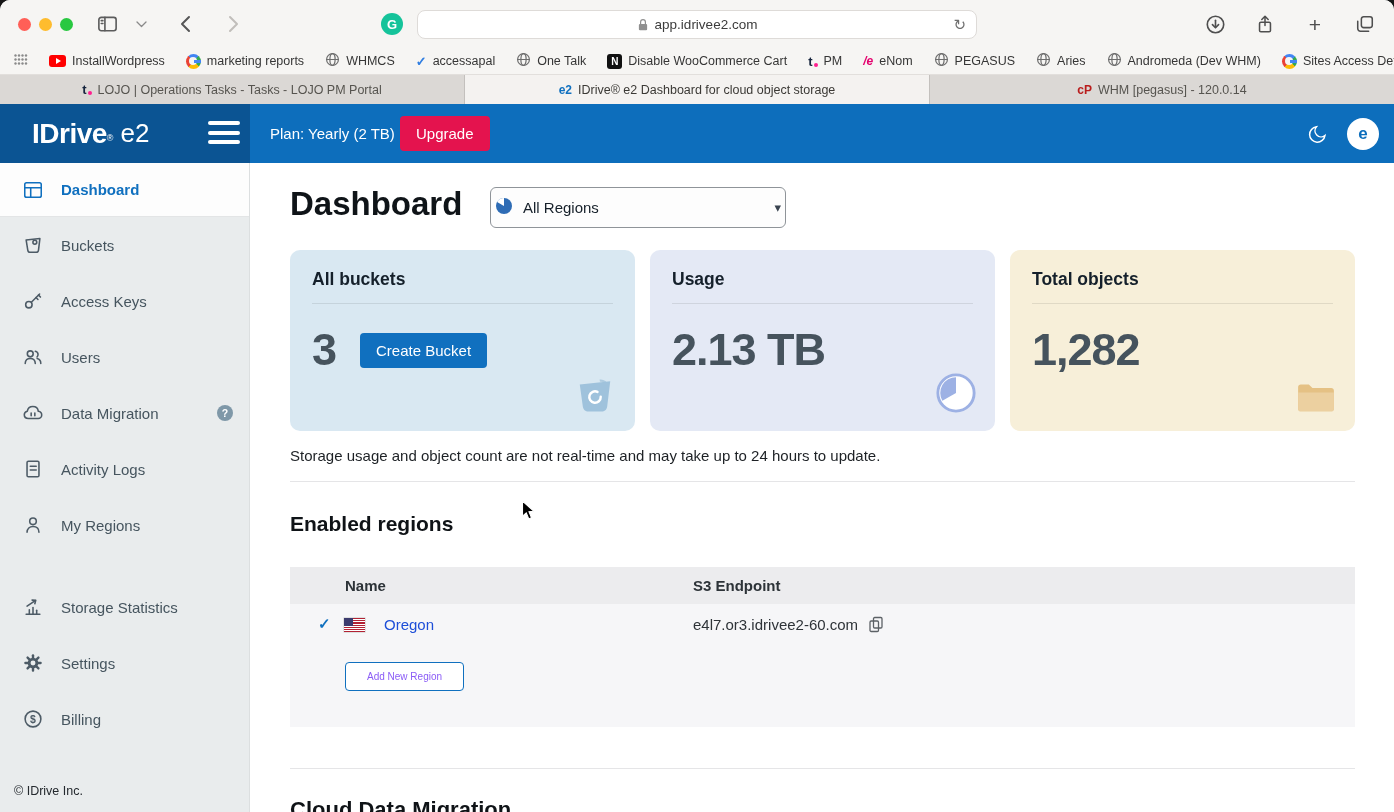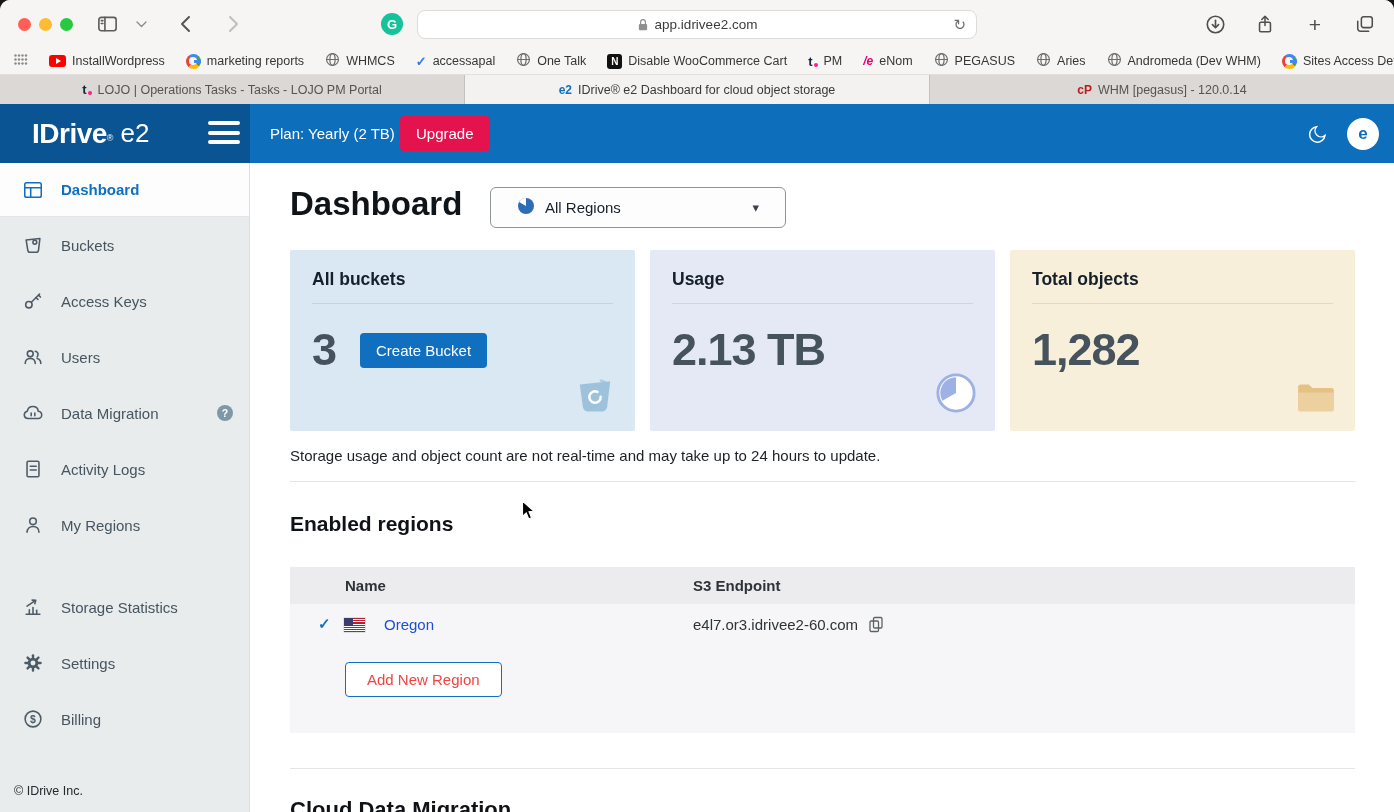--- a/index.html
+++ b/index.html
@@ -86,25 +86,25 @@
             background:#7f98a8; color:#fff; font-size:10.5px; font-weight:700; display:flex;
             align-items:center; justify-content:center; }
   .sidespacer { height:26px; }
   .sidefooter { position:absolute; left:14px; bottom:14px; font-size:12.5px; color:#24292e; }
 
   
   .content { position:absolute; left:250px; top:163px; right:0; bottom:0; background:#fff; overflow:hidden; }
   .pagetitle { position:absolute; left:40px; top:22px; font-size:33px; font-weight:700; color:#0f1418; }
   .regionselect { position:absolute; left:240px; top:24px; width:296px; height:41px; background:#fdfdfd;
                   border:1px solid #8f9499; border-radius:6px; display:flex; align-items:center;
-                  padding:0 26px; gap:10px; font-size:15px; color:#16202a; cursor:pointer; }
+                  padding:0 4px; gap:10px; font-size:15px; color:#16202a; cursor:pointer; }
   .regioncaret { margin-left:auto; color:#3a4450; font-size:13px; }
 
   .cards { position:absolute; left:40px; right:39px; top:87px; height:181px; display:flex; gap:15px; }
-  .card { flex:1; border-radius:2px; padding:19px 22px; position:relative; }
+  .card { flex:1; border-radius:10px; padding:19px 22px; position:relative; }
   .card.buckets { background:#d9e8f2; }
   .card.usage { background:#e4e9f5; }
   .card.objects { background:#f7efd9; }
   .cardtitle { font-size:17.5px; font-weight:700; color:#15202b; }
   .carddiv { margin-top:13px; border-top:1px solid rgba(0,0,0,0.09); }
   .cardrow { margin-top:20px; display:flex; align-items:center; gap:24px; }
   .cardvalue { font-size:45px; font-weight:700; color:#46535d; letter-spacing:-1px; }
   .createbtn { background:#1070bf; color:#fff; font-size:15px; font-weight:500; border:none;
                border-radius:4px; padding:9px 16px; }
   .cardicon { position:absolute; right:18px; bottom:13px; }
@@ -122,21 +122,21 @@
   .tcheck { position:absolute; left:28px; top:11px; color:#1070bf; font-weight:700; font-size:15px; }
   .flag { position:absolute; left:54px; top:14px; width:21px; height:14px;
           background:repeating-linear-gradient(180deg,#b22234 0 1.1px,#fff 1.1px 2.2px);
           box-shadow:0 0 0 0.5px #c9c9c9; }
   .flag::after { content:''; position:absolute; left:0; top:0; width:9px; height:7.5px; background:#3c3b6e; }
   .tname { position:absolute; left:94px; top:12px; font-size:15px; color:#1d4ed8; }
   .tendpoint { position:absolute; left:403px; top:12px; display:flex; align-items:center; gap:10px;
                font-size:15px; color:#2e3338;justify-content:flex-end; }
   .copybtn { display:inline-flex; color:#5c6166; cursor:pointer; }
   .addregionbtn { margin:14px 0 16px 55px; display:inline-block; background:#fff; border:1px solid #1070bf;
-                  color:#ef4444; font-size:15px; font-weight:500; border-radius:4px; padding:8px 21px; }
+                  color:#8b5cf6; font-size:10px; font-weight:500; border-radius:4px; padding:8px 21px; }
   .divider2 { position:absolute; left:40px; right:39px; top:605px; border-top:1px solid #e5e5e7; }
   .nextsection { position:absolute; left:40px; top:634px; font-size:22px; font-weight:700; color:#0f1317; }
 
   .cursor { position:absolute; left:521px; top:500px; z-index:99; pointer-events:none; }
 
   .ic { fill:none; stroke:currentColor; stroke-width:1.7; stroke-linecap:round; stroke-linejoin:round; }
   .ic-thin { fill:none; stroke:currentColor; stroke-width:1.3; stroke-linecap:round; stroke-linejoin:round; }
 </style>
 </head>
 <body>

